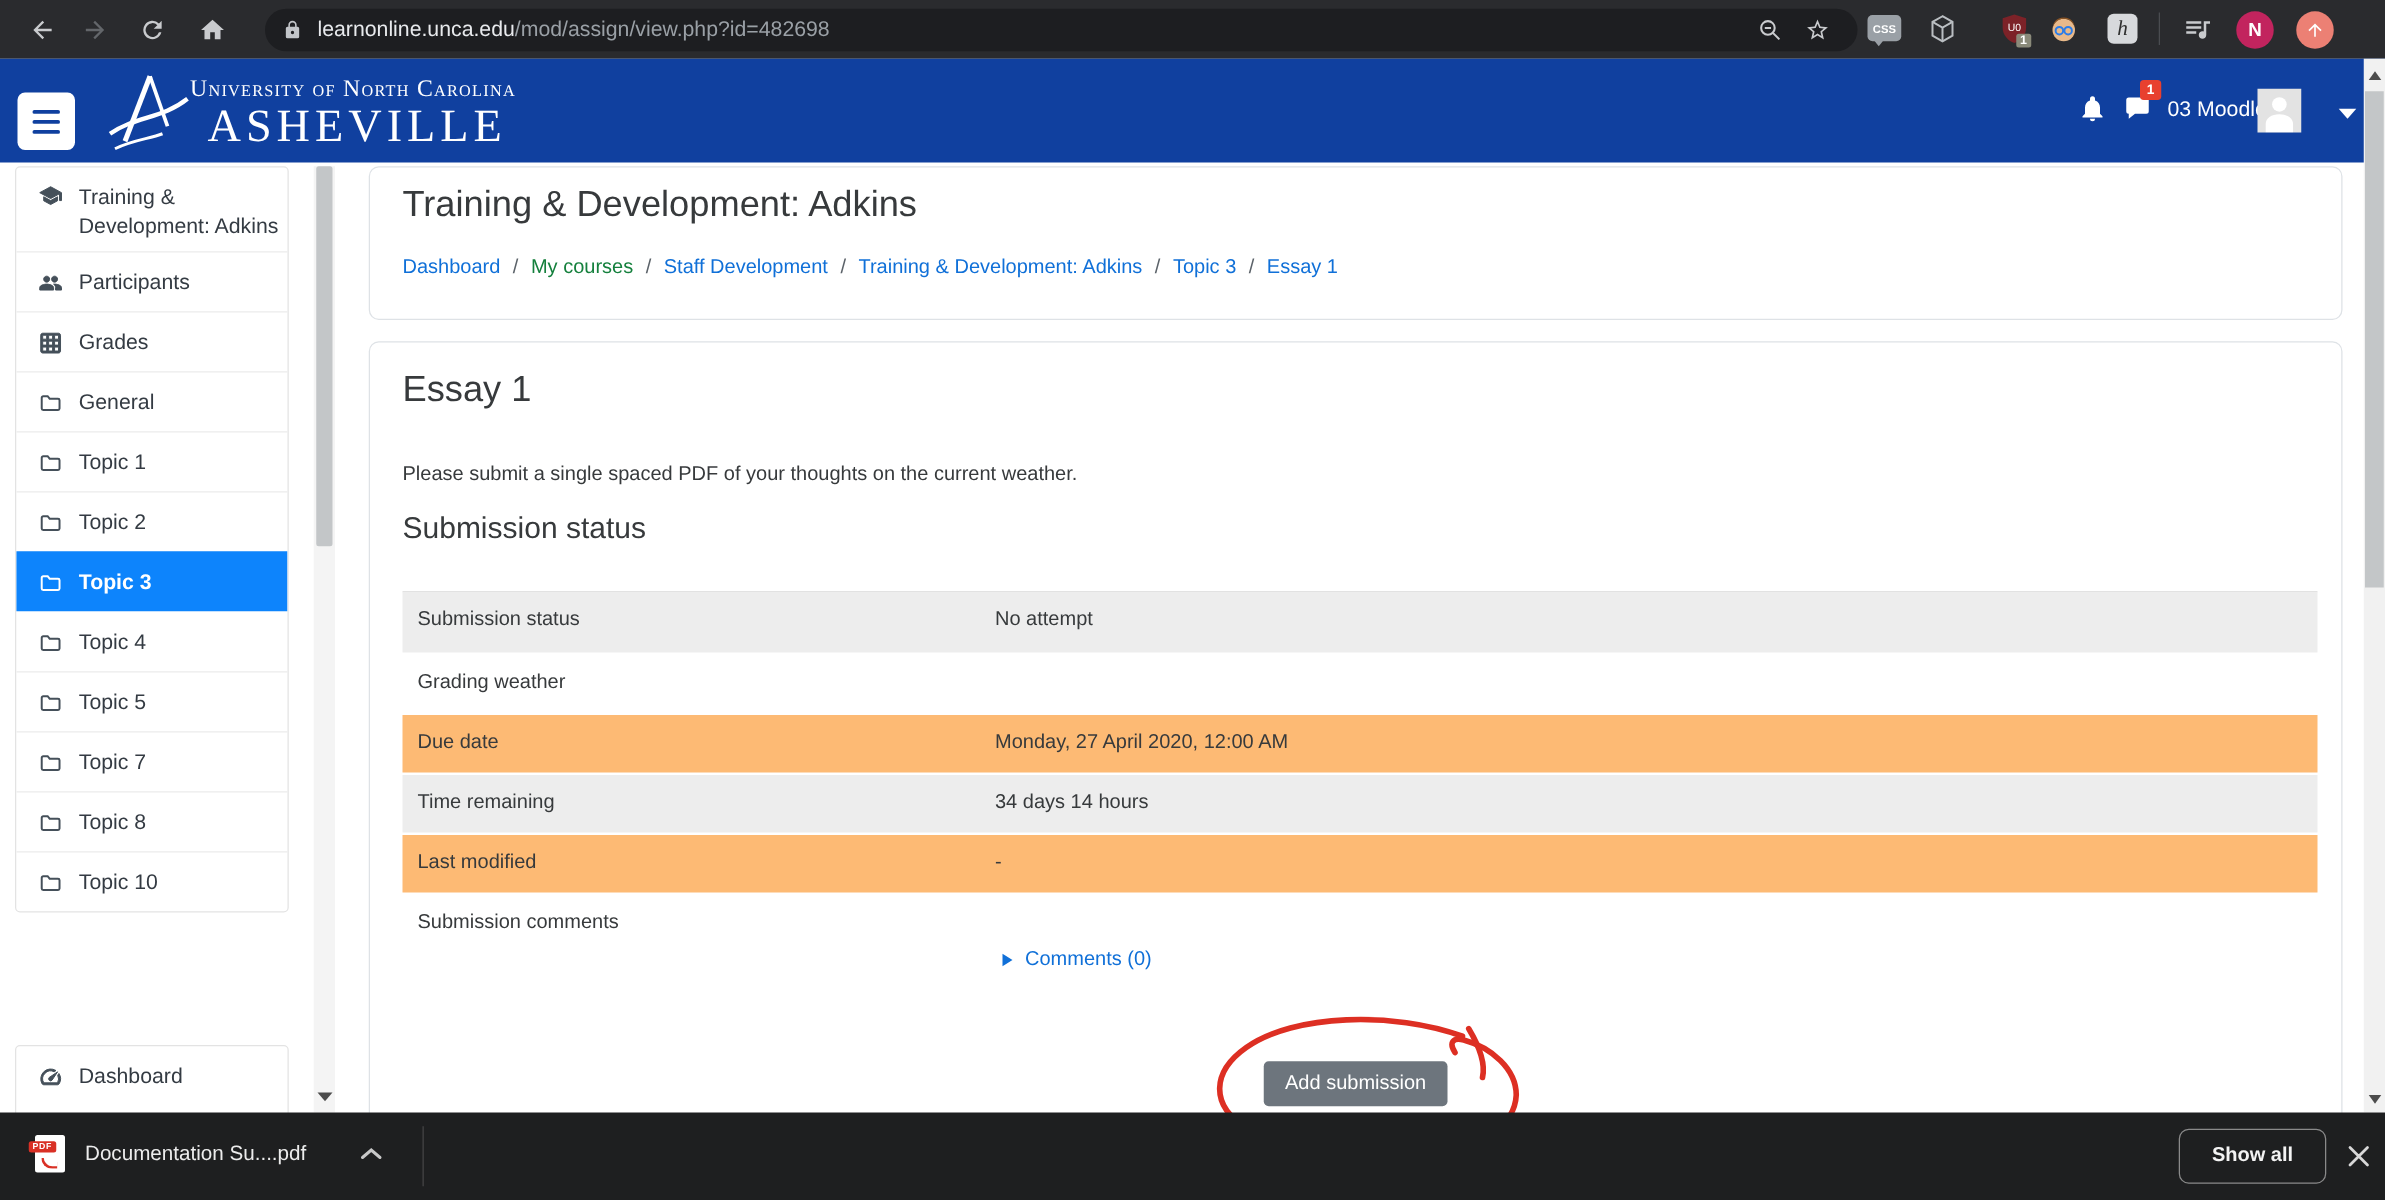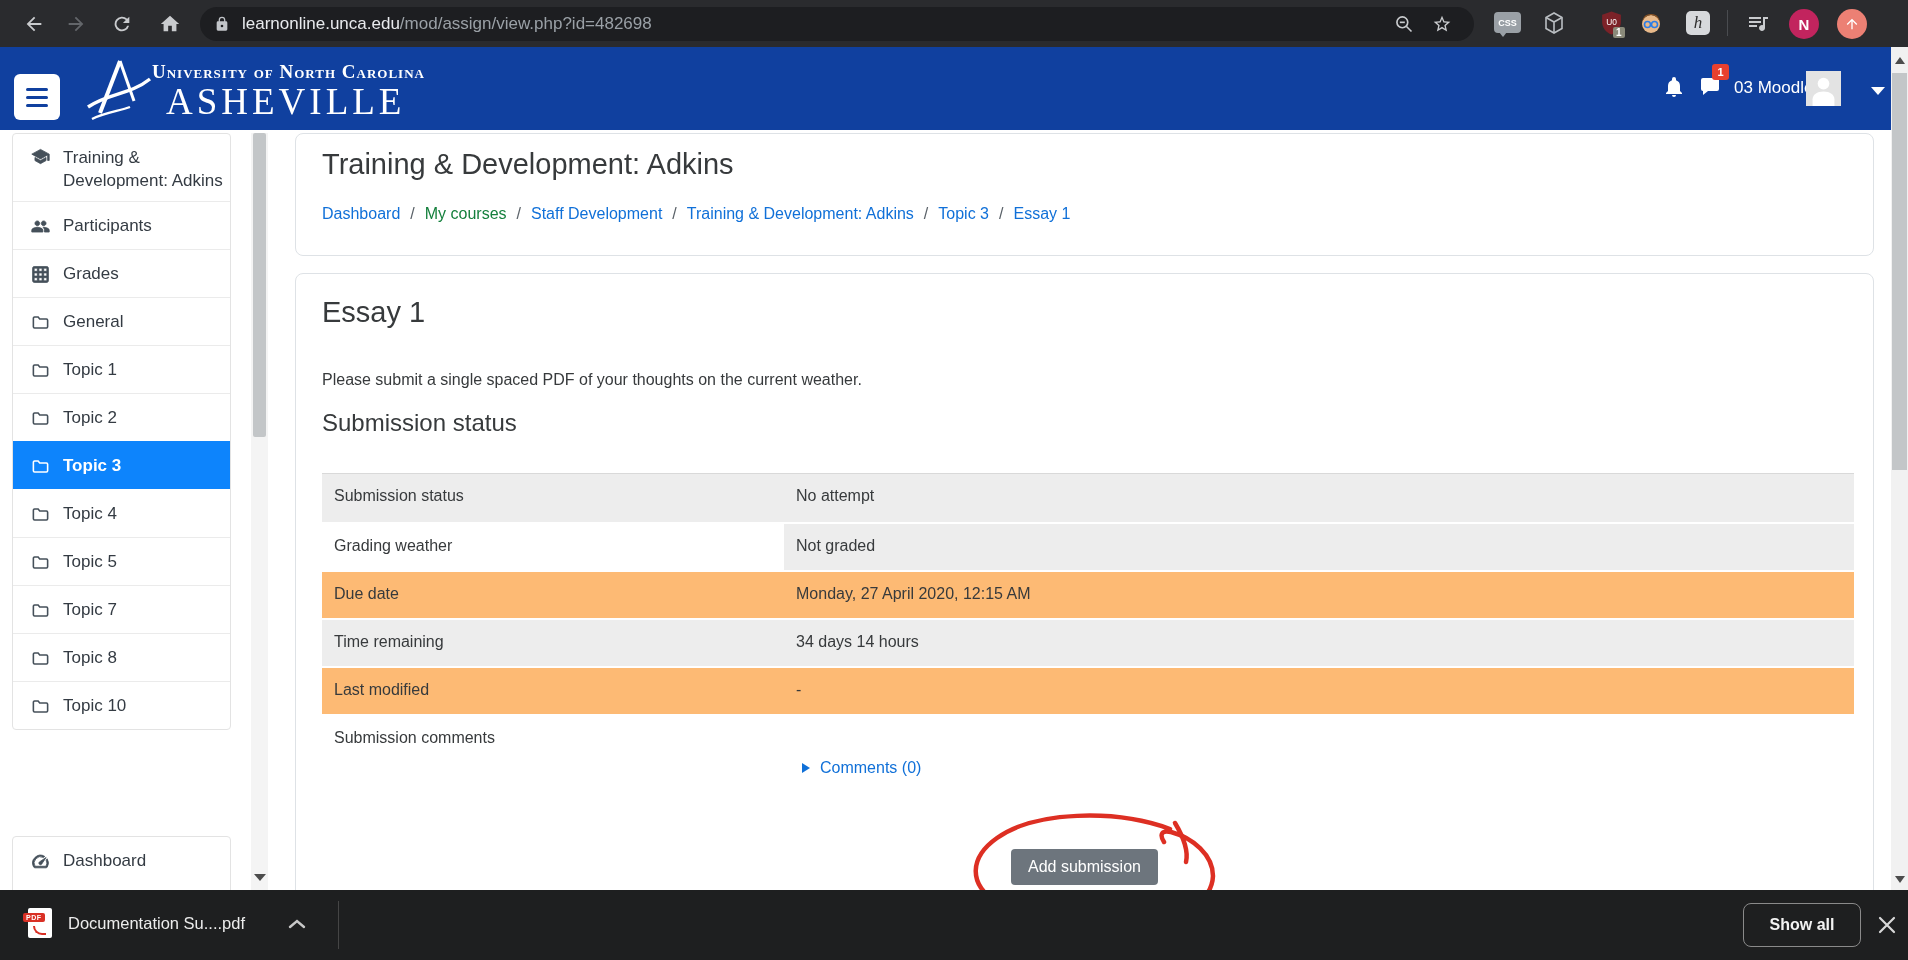--- a/index.html
+++ b/index.html
@@ -6,41 +6,41 @@
   html,body { background:#101010; }
   #stage {
     position:relative; width:1908px; height:960px; overflow:hidden;
     background:#ffffff; font-family:"Liberation Sans","DejaVu Sans",sans-serif;
   }
   
   .chrome { position:absolute; left:0; top:0; width:1908px; height:47px; background:#2a2b2e; }
   .nav-ic { position:absolute; top:11px; width:26px; height:26px; display:flex; align-items:center; justify-content:center; border-radius:50%; }
   .nav-ic svg { width:22px; height:22px; fill:#c9cbce; }
   .nav-ic.dim svg { fill:#63666a; }
-  .omnibox { position:absolute; left:200px; top:7px; width:1274px; height:34px; background:#1d1e21; border-radius:17px; display:flex; align-items:center; padding-left:14px; }
+  .omnibox { position:absolute; left:212px; top:7px; width:1274px; height:34px; background:#1d1e21; border-radius:17px; display:flex; align-items:center; padding-left:14px; }
   .omnibox .lock svg { width:16px; height:16px; fill:#c2c5c9; display:block; }
   .url { margin-left:12px; font-size:17px; white-space:nowrap; }
   .url .host { color:#e8eaed; }
   .url .path { color:#9aa0a6; }
   .pill-right { position:absolute; top:5px; width:24px; height:24px; display:flex; align-items:center; justify-content:center; }
   .pill-right svg { width:20px; height:20px; }
   .ext { position:absolute; top:9px; display:flex; align-items:center; justify-content:center; }
   .chip-css { left:1494px; width:27px; height:21px; background:#9aa0a6; border-radius:4px; color:#fff; font-size:9px; font-weight:bold; top:12px; }
   .chip-css::after { content:""; position:absolute; bottom:-4px; left:5px; border-left:4px solid transparent; border-right:4px solid transparent; border-top:5px solid #9aa0a6; }
   .chip-h { left:1686px; width:24px; height:24px; background:#d7d9dc; border-radius:5px; color:#2f2f2f; font-family:"Liberation Serif",serif; font-style:italic; font-size:17px; top:11px; }
   .ext-sep { position:absolute; left:1727px; top:10px; width:1px; height:26px; background:#4a4c50; }
   .circle-av { border-radius:50%; width:30px; height:30px; color:#fff; font-weight:bold; font-size:15px; }
   .av-n { left:1789px; background:#c2245e; }
   .av-up { left:1837px; background:#ec8074; }
   
   .mheader { position:absolute; left:0; top:47px; width:1908px; height:83px; background:#10409f; }
   .burger { position:absolute; left:14px; top:27px; width:46px; height:46px; background:#fff; border-radius:6px; display:flex; flex-direction:column; align-items:center; justify-content:center; gap:5px; }
   .burger i { display:block; width:22px; height:3px; background:#10409f; border-radius:2px; }
   .brand-mark { position:absolute; left:86px; top:8px; }
-  .brand-l1 { position:absolute; left:152px; top:14px; color:#fff; font-family:"Liberation Serif","DejaVu Serif",serif; font-variant:small-caps; font-size:19px; letter-spacing:1px;font-weight:bold; }
+  .brand-l1 { position:absolute; left:152px; top:14px; color:#fff; font-family:"Liberation Serif","DejaVu Serif",serif; font-variant:small-caps; font-size:19px; letter-spacing:1px; }
   .brand-l2 { position:absolute; left:166px; top:33px; color:#fff; font-family:"Liberation Serif","DejaVu Serif",serif; font-size:37px; letter-spacing:4px; }
   .hicon { position:absolute; top:28px; width:24px; height:24px; }
   .hicon svg { width:24px; height:24px; fill:#fff; }
   .msg-badge { position:absolute; left:1712px; top:17px; min-width:17px; height:16px; background:#e8402f; border-radius:3px; color:#fff; font-size:11px; font-weight:bold; display:flex; align-items:center; justify-content:center; padding:0 3px; }
   .user-label { position:absolute; left:1734px; top:31px; color:#fff; font-size:17px; }
   .h-avatar { position:absolute; left:1806px; top:24px; width:35px; height:35px; background:#e3e3e3; overflow:hidden; }
   .h-caret { position:absolute; left:1871px; top:40px; width:0; height:0; border-left:7px solid transparent; border-right:7px solid transparent; border-top:8px solid #fff; }
   
   .scard { position:absolute; left:12px; width:219px; background:#fff; border:1px solid #e3e3e3; border-radius:4px; overflow:hidden; }
   .scard1 { top:133px; }
@@ -344,25 +344,24 @@
     <div class="essay-desc">Please submit a single spaced PDF of your thoughts on the current weather.</div>
     <div class="essay-h3">Submission status</div>
 
     <div class="stable">
       <div class="trow">
         <div class="tcell tlabel bg-gray">Submission status</div>
         <div class="tcell tvalue bg-gray">No attempt</div>
       </div>
       <div class="trow">
         <div class="tcell tlabel bg-white">Grading weather</div>
-        <div class="tcell tvalue bg-gray">Not graded</div>
       </div>
       <div class="trow">
         <div class="tcell tlabel bg-light">Due date</div>
-        <div class="tcell tvalue bg-light">Monday, 27 April 2020, 12:15 AM</div>
+        <div class="tcell tvalue bg-light">Monday, 27 April 2020, 12:00 AM</div>
       </div>
       <div class="trow">
         <div class="tcell tlabel bg-gray">Time remaining</div>
         <div class="tcell tvalue bg-gray">34 days 14 hours</div>
       </div>
       <div class="trow">
         <div class="tcell tlabel bg-light">Last modified</div>
         <div class="tcell tvalue bg-light">-</div>
       </div>
       <div class="trow comments">

